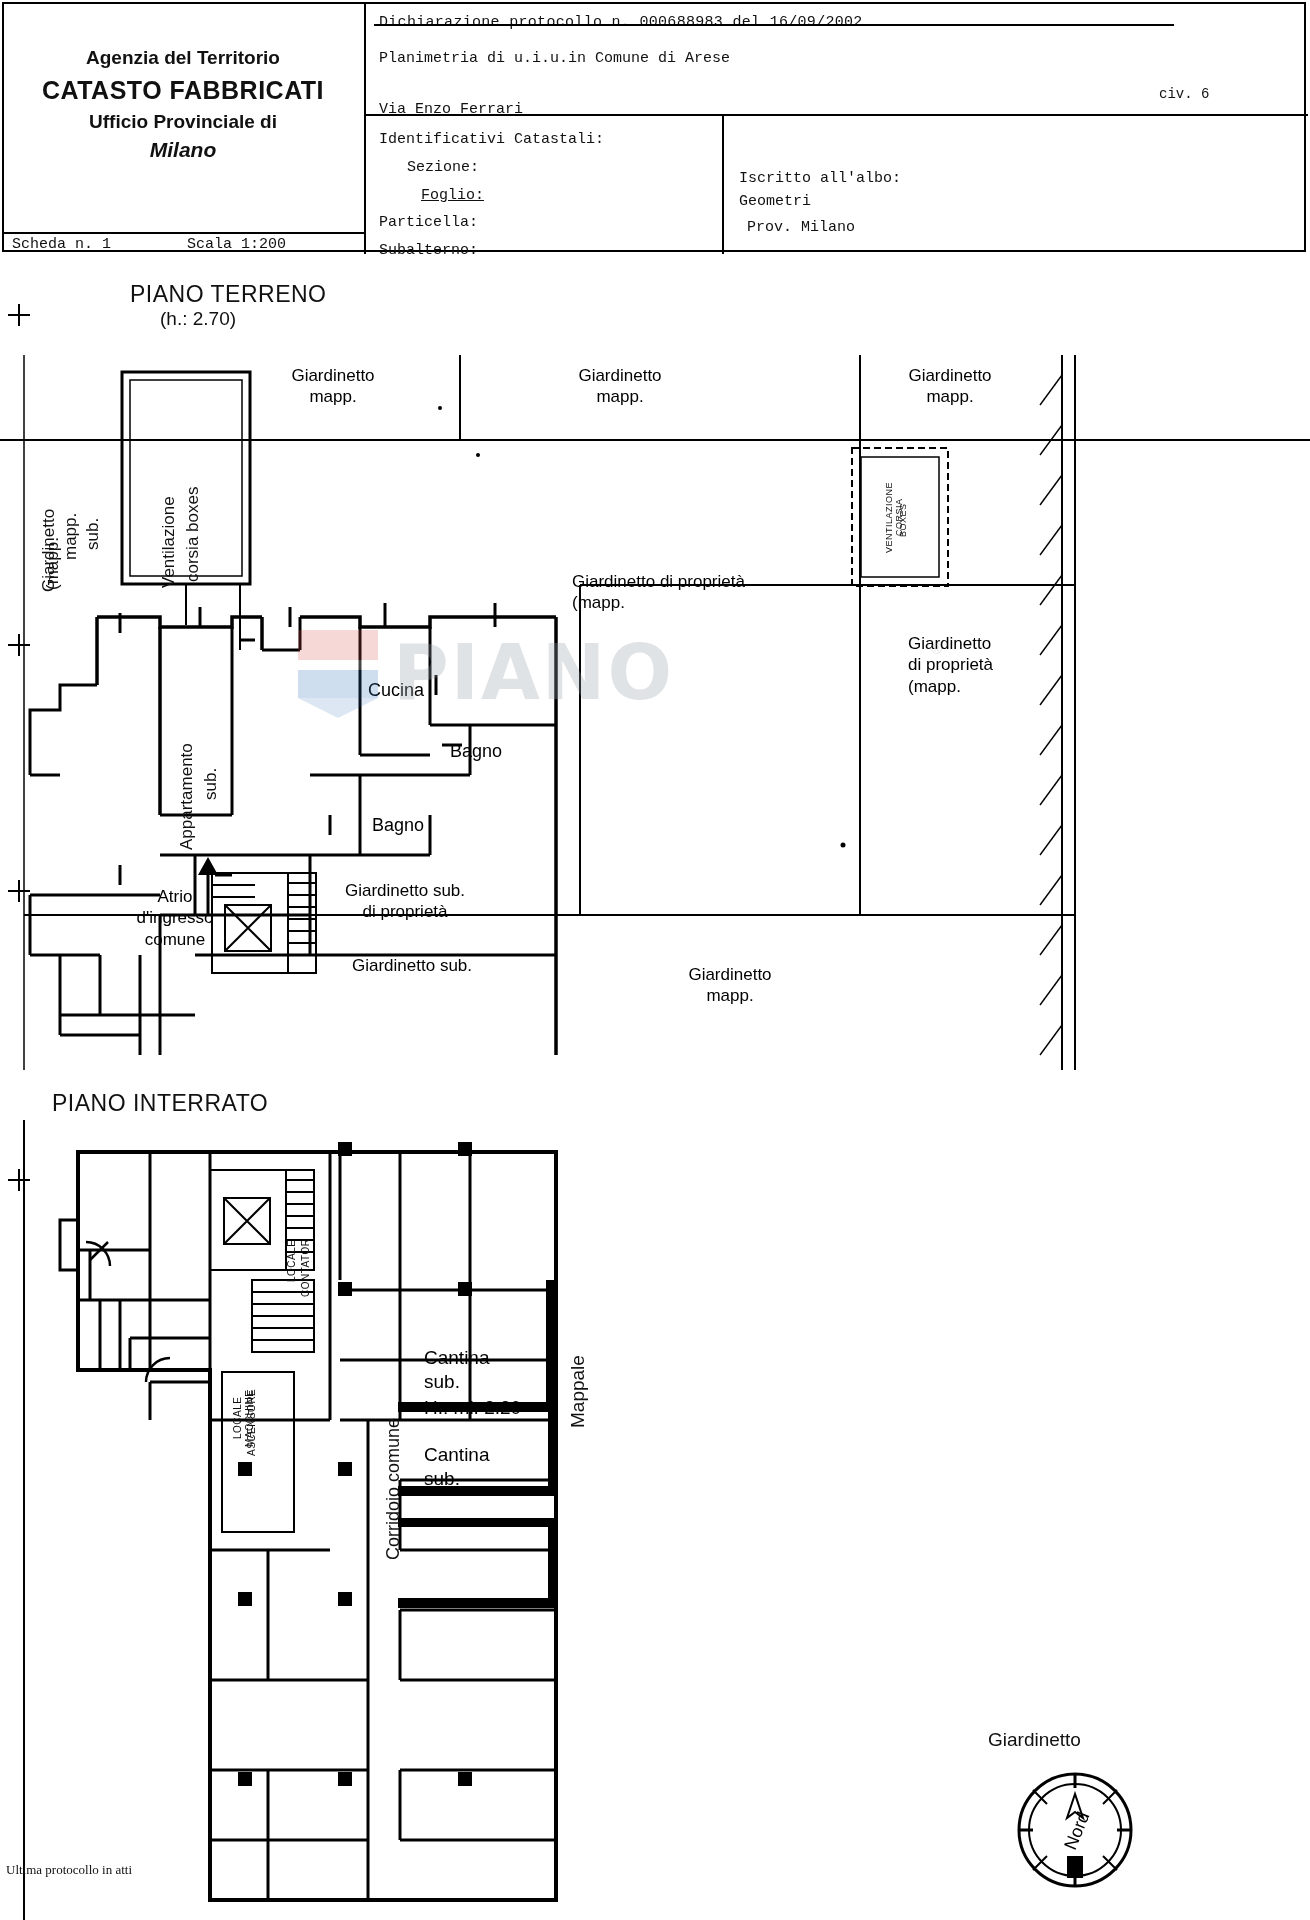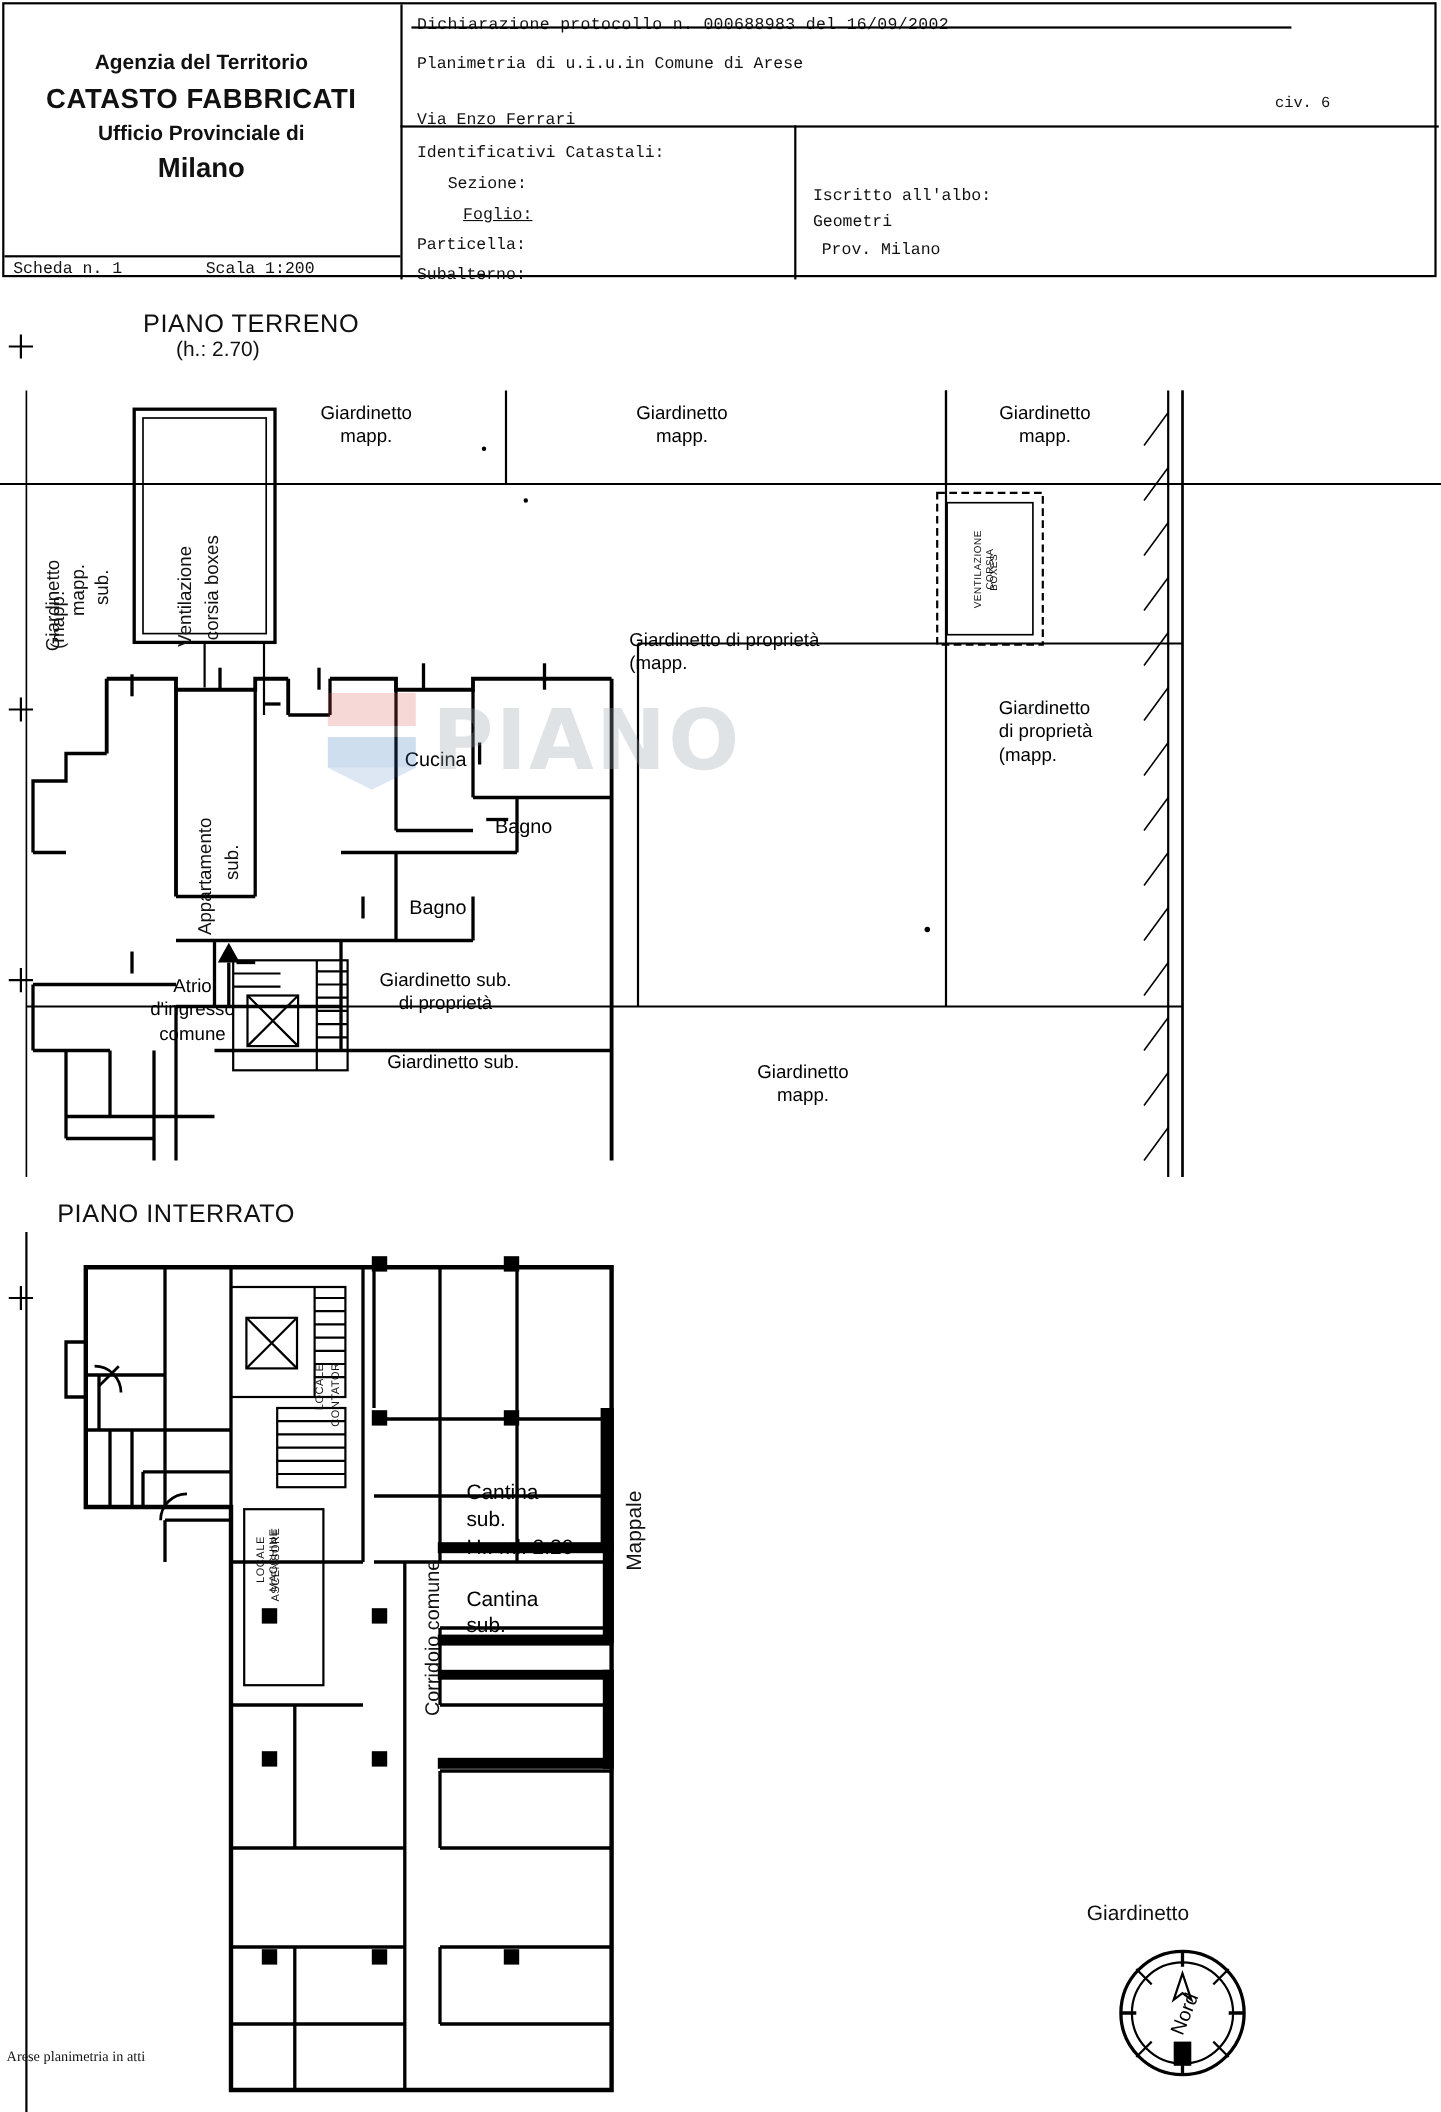--- a/index.html
+++ b/index.html
@@ -12,21 +12,21 @@
   #header-block{position:absolute;left:2px;top:2px;width:1304px;height:250px;border:2px solid #000;box-sizing:border-box;}
   #hdr-vline1{position:absolute;left:360px;top:0;width:2px;height:250px;background:#000;}
   #hdr-vline2{position:absolute;left:718px;top:110px;width:2px;height:140px;background:#000;}
   #hdr-hline1{position:absolute;left:360px;top:110px;width:944px;height:2px;background:#000;}
   #hdr-hline2{position:absolute;left:0;top:228px;width:360px;height:2px;background:#000;}
 
   #agency{position:absolute;left:0;top:40px;width:358px;text-align:center;line-height:1.45;}
   #agency .l1{font-size:19px;font-weight:bold;}
   #agency .l2{font-size:25px;font-weight:bold;letter-spacing:.5px;}
   #agency .l3{font-size:19px;font-weight:bold;}
-  #agency .l4{font-size:25px;font-weight:bold;}
+  #agency .l4{font-size:21px;font-weight:bold;font-style:italic;}
 
   #scheda-row{position:absolute;left:8px;top:232px;width:350px;font-size:15px;}
   #scheda-row .s1{position:absolute;left:0;top:0;}
   #scheda-row .s2{position:absolute;left:175px;top:0;}
 
   #decl{position:absolute;left:375px;top:10px;font-size:15px;letter-spacing:.3px;}
   #decl-strike-line{position:absolute;left:370px;top:20px;width:800px;height:2px;background:#000;}
   #plan1{position:absolute;left:375px;top:46px;font-size:15px;}
   #plan2{position:absolute;left:375px;top:82px;font-size:15px;margin-top:15px;}
   #civ{position:absolute;left:1155px;top:82px;font-size:14px;}
@@ -442,14 +442,14 @@
 <svg id="compass" viewBox="0 0 140 140">
   <circle cx="70" cy="70" r="56" fill="none" stroke="#000" stroke-width="3"></circle>
   <circle cx="70" cy="70" r="46" fill="none" stroke="#000" stroke-width="2"></circle>
   <path d="M14 70 h14 M112 70 h14 M70 14 v14 M70 112 v14" stroke="#000" stroke-width="3"></path>
   <path d="M28 30 l14 14 M112 30 l-14 14 M28 110 l14 -14 M112 110 l-14 -14" stroke="#000" stroke-width="2"></path>
   <rect x="62" y="96" width="16" height="22" fill="#000"></rect>
   <path d="M70 34 L62 58 L70 52 L78 58 Z" fill="none" stroke="#000" stroke-width="2"></path>
   <text x="70" y="78" font-family="Liberation Sans, sans-serif" font-size="18" fill="#000" text-anchor="middle" transform="rotate(-68 70 70)">Nord</text>
 </svg>
 
-<div id="footer-1">Arese planimetria in atti</div>
+<div id="footer-1">Ultima protocollo in atti</div>
 <div id="footer-2">Data: 03/12/2025 - n. T94325</div>
 
 </body></html>

